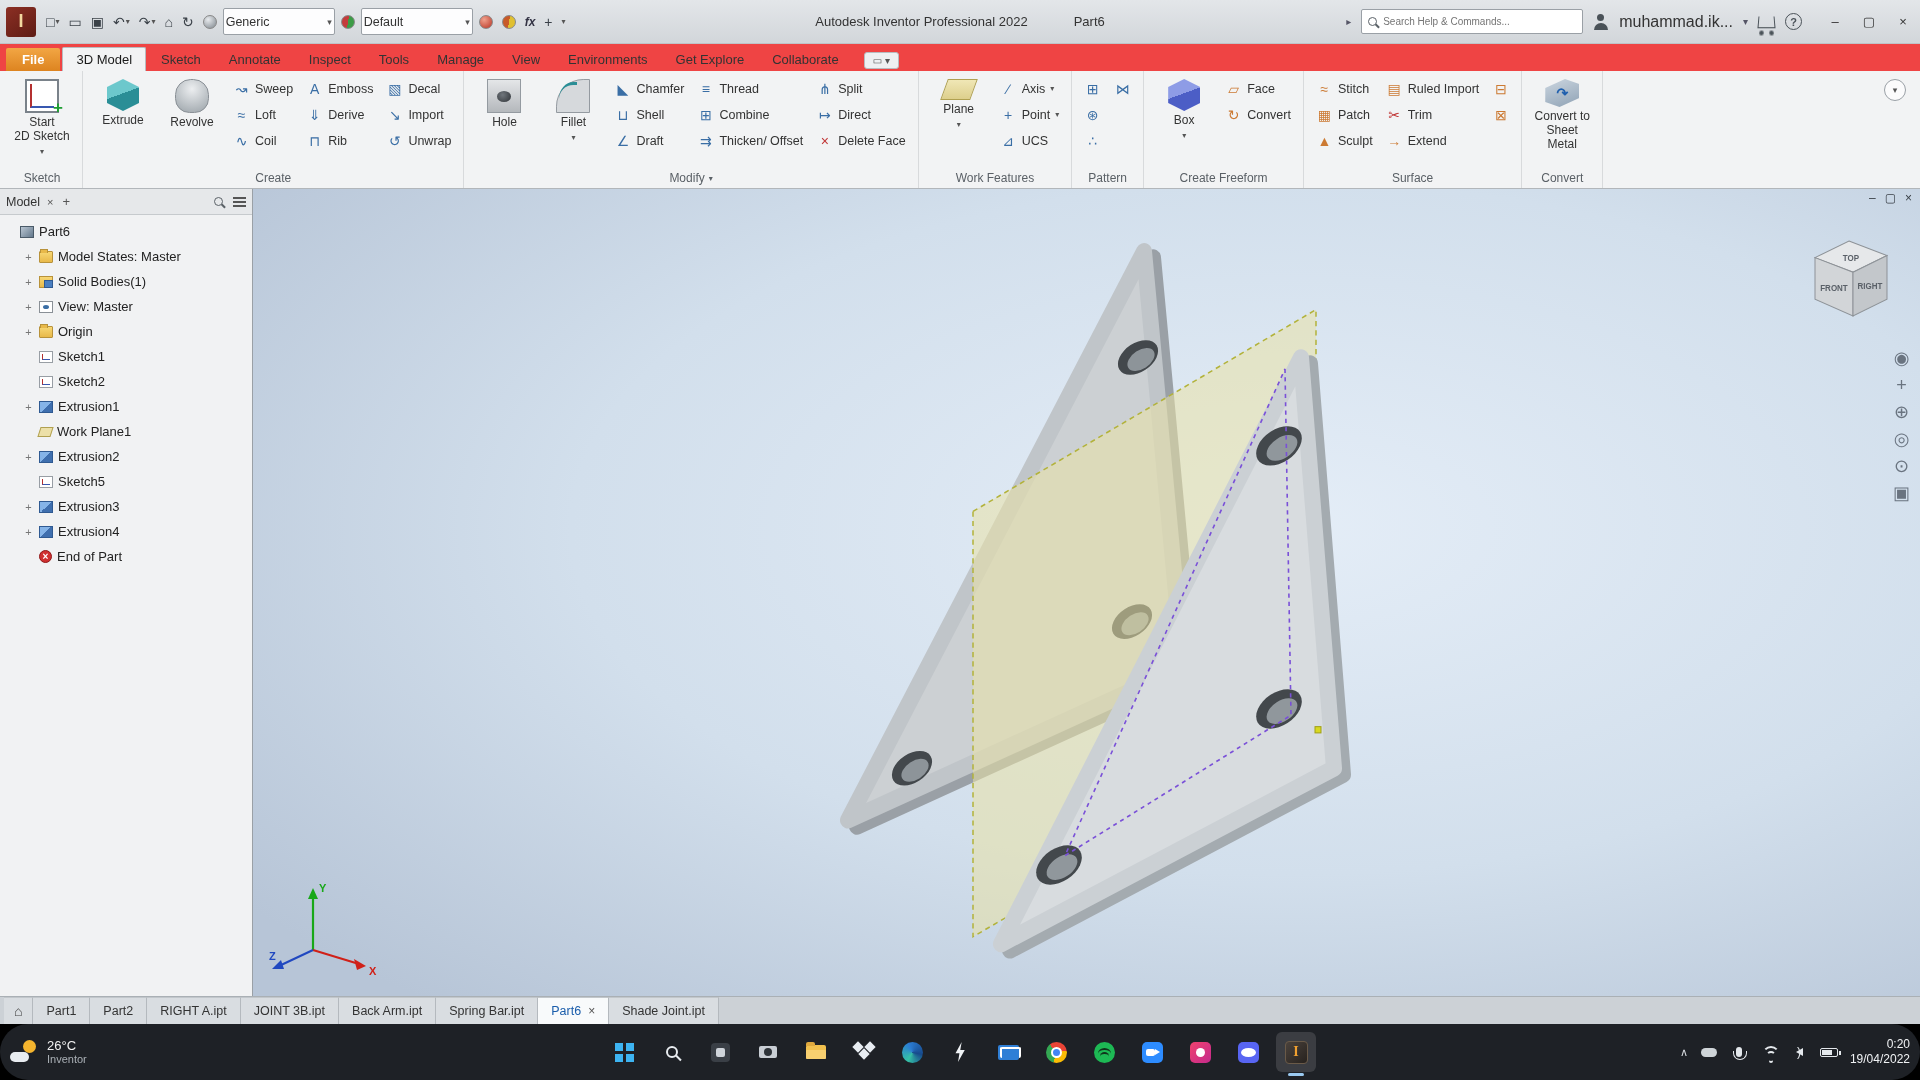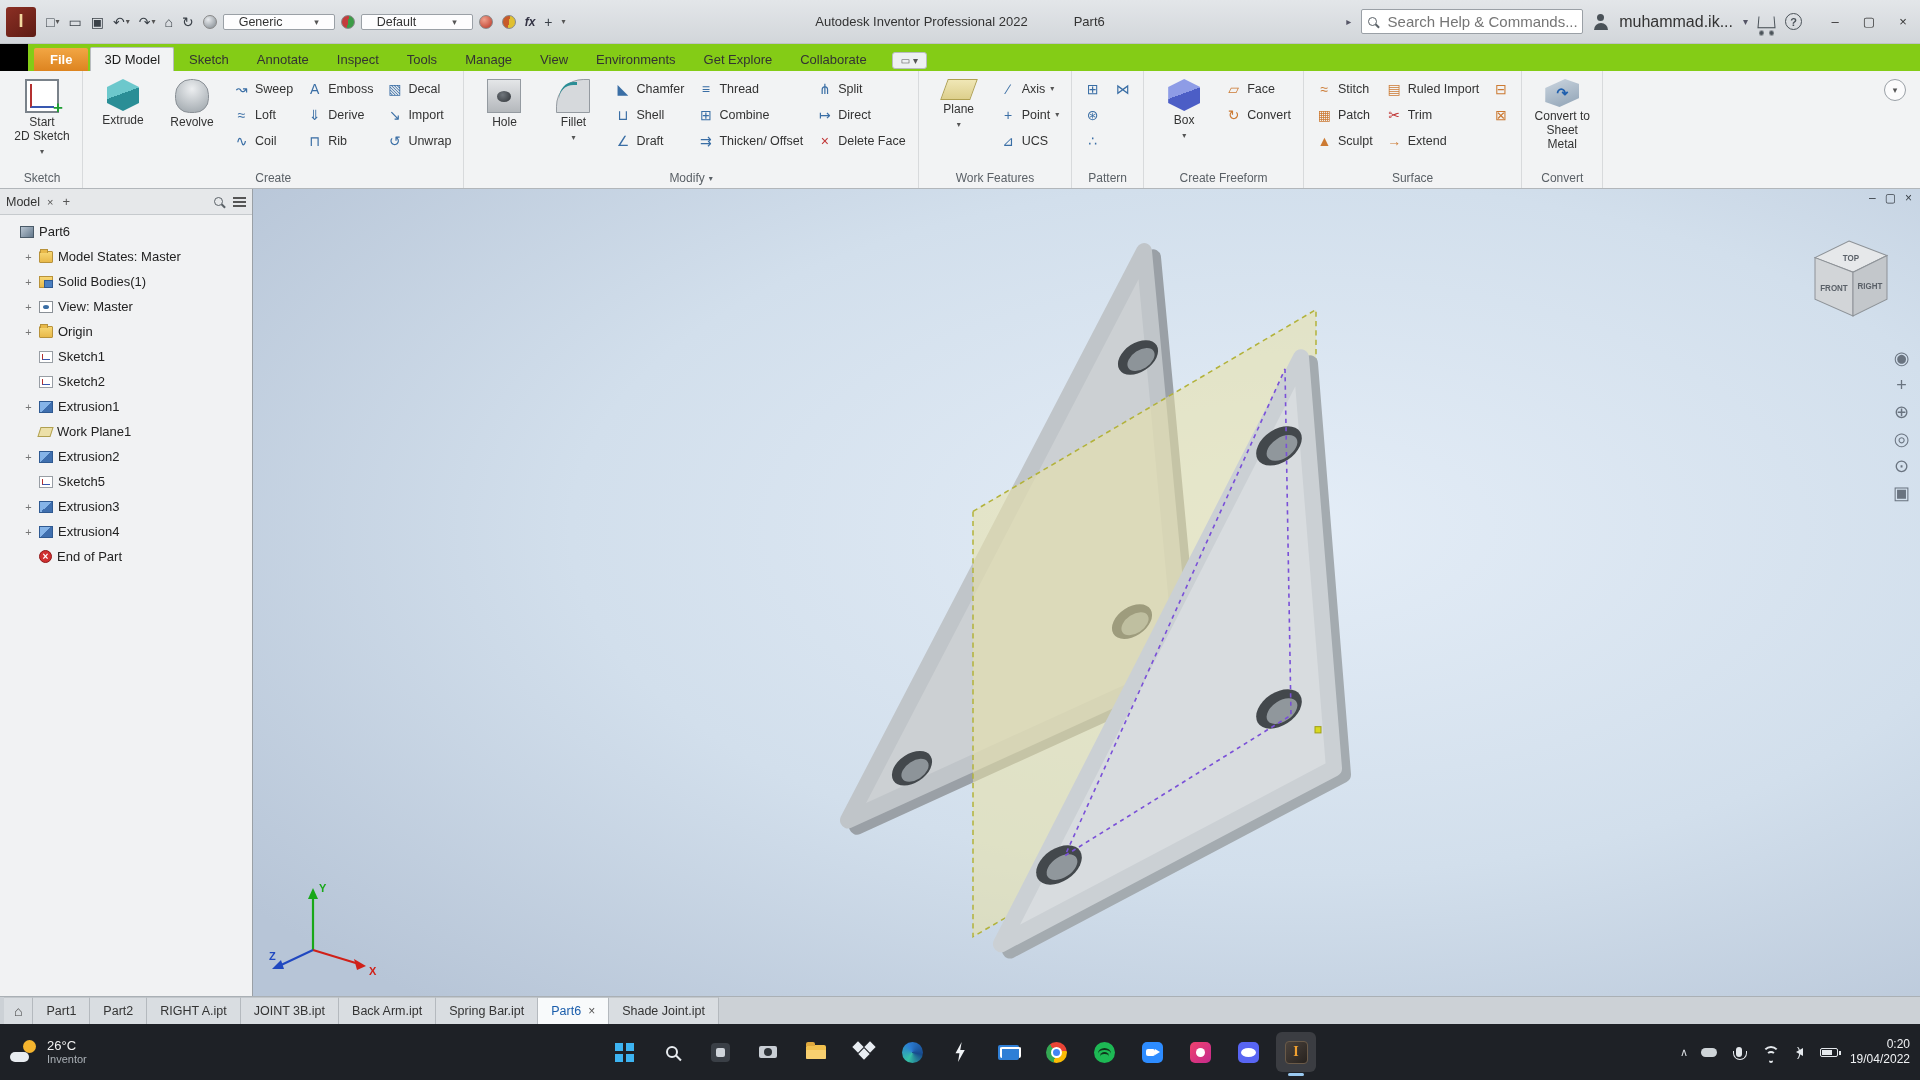--- a/index.html
+++ b/index.html
@@ -11,44 +11,44 @@
   .qat{display:flex;align-items:center;gap:3px;}
   .app-logo{width:30px;height:30px;background:linear-gradient(145deg,#8c2f24,#5e1c14);color:#f3d8a0;font-weight:bold;font-size:18px;display:flex;align-items:center;justify-content:center;border-radius:3px;margin-right:4px;}
   .qbtn{display:flex;align-items:center;gap:1px;padding:2px 3px;border-radius:2px;color:#3a4148;font-size:14px;cursor:default;}
   .qbtn .dd{font-size:8px;color:#555;}
   .fxtxt{font-style:italic;font-weight:bold;font-size:12px;color:#334;}
   .ball{width:14px;height:14px;border-radius:50%;display:inline-block;border:1px solid #888;}
   .ball-gray{background:radial-gradient(circle at 35% 30%,#e8ebee,#7e868d);}
   .ball-rg{background:linear-gradient(100deg,#c43c3c 50%,#3c9c46 50%);}
   .ball-red{background:radial-gradient(circle at 35% 30%,#f0a08c,#b83424);}
   .ball-ry{background:linear-gradient(100deg,#c85a28 50%,#e0c030 50%);}
-  .qselect{display:flex;align-items:center;gap:5px;background:#fdfdfe;border:1px solid #9aa0a6;border-radius:2px;height:16px;padding:0 15px;min-width:112px;font-size:12.5px;color:#333;}
+  .qselect{display:flex;align-items:center;gap:5px;background:#fdfdfe;border:1px solid #9aa0a6;border-radius:2px;height:27px;padding:0 2px;min-width:112px;font-size:12.5px;color:#333;}
   .qselect .dd{margin-left:auto;font-size:9px;color:#555;}
   .title-center{position:absolute;left:50%;transform:translateX(-50%);display:flex;align-items:center;gap:46px;font-size:13px;color:#333;white-space:nowrap;}
   .title-center .doc{color:#333;}
   .title-right{margin-left:auto;display:flex;align-items:center;gap:10px;padding-right:0;}
   .tchev{font-size:10px;color:#556;}
   .search-box{display:flex;align-items:center;gap:6px;width:222px;height:25px;background:#fff;border:1px solid #9aa0a6;border-radius:2px;padding:0 6px;}
   .mag{width:9px;height:9px;border:1.6px solid #5b6268;border-radius:50%;position:relative;flex:none;}
   .mag::after{content:"";position:absolute;width:5px;height:1.6px;background:#5b6268;transform:rotate(45deg);right:-4px;bottom:-2px;}
-  .search-box input{border:none;outline:none;flex:1;font-family:"Liberation Sans",sans-serif;font-size:15px;color:#444;background:transparent;text-align:center;}
+  .search-box input{border:none;outline:none;flex:1;font-family:"Liberation Sans",sans-serif;font-size:10px;color:#444;background:transparent;}
   .person{width:16px;height:16px;position:relative;}
   .person::before{content:"";position:absolute;width:7px;height:7px;border-radius:50%;background:#4a5258;left:4px;top:0;}
   .person::after{content:"";position:absolute;width:14px;height:7px;border-radius:7px 7px 0 0;background:#4a5258;left:1px;bottom:0;}
   .user{font-size:16px;color:#333;}
   .cart{width:17px;height:12px;border:1.6px solid #4a5258;border-top:none;position:relative;transform:perspective(20px) rotateX(12deg);}
   .cart::before{content:"";position:absolute;width:4px;height:4px;border-radius:50%;background:#4a5258;left:1px;bottom:-7px;}
   .cart::after{content:"";position:absolute;width:4px;height:4px;border-radius:50%;background:#4a5258;right:1px;bottom:-7px;}
   .helpc{width:17px;height:17px;border:1.6px solid #4a5258;border-radius:50%;display:flex;align-items:center;justify-content:center;font-size:11px;font-weight:bold;color:#4a5258;}
   .win-controls{display:flex;margin-left:6px;}
   .win-controls span{width:34px;height:44px;display:flex;align-items:center;justify-content:center;font-size:13px;color:#333;}
   .win-close{font-size:16px;}
 
   
-  .ribbon-tabs{height:27px;background:#84cc16;display:flex;align-items:flex-end;padding-left:6px;gap:2px;margin-left:28px;}
+  .ribbon-tabs{height:27px;background:#ef4444;display:flex;align-items:flex-end;padding-left:6px;gap:2px;}
   .rtab{padding:4px 13px;font-size:13px;color:#333;border-radius:2px 2px 0 0;}
   .rtab.file{background:linear-gradient(#f2a644,#dd8420);color:#fff;font-weight:bold;padding:4px 16px;}
   .rtab.active{background:#f2f3f4;border:1px solid #b8bcc0;border-bottom:none;color:#1a1a1a;}
   .tab-extra{margin-left:10px;display:flex;align-items:center;gap:4px;background:#eef0f2;border:1px solid #b8bcc0;border-radius:3px;padding:2px 8px;margin-bottom:2px;font-size:10px;color:#555;}
 
   
   .ribbon{height:118px;background:#f2f3f4;border-bottom:1px solid #b2b6ba;display:flex;align-items:stretch;padding-left:2px;}
   .panel{display:flex;flex-direction:column;border-right:1px solid #d8dadc;}
   .panel-body{flex:1;display:flex;align-items:flex-start;padding:5px 7px 0 7px;gap:3px;}
   .panel-name{height:20px;display:flex;align-items:center;justify-content:center;gap:4px;font-size:12px;color:#5a6066;padding:0 4px;}
@@ -129,21 +129,21 @@
   .dtab.home-tab{padding:0 10px;font-size:14px;color:#444;}
   .dtab.active{background:#f8fafb;color:#1a5dab;}
   .dtab .dclose{color:#555;font-size:12px;}
 
   
   .statusbar{height:30px;background:#e8eaec;display:flex;align-items:center;padding:0 10px;font-size:12.5px;color:#333;border-top:1px solid #c6cacd;}
   .status-cells{margin-left:auto;display:flex;gap:6px;}
   .scell{min-width:26px;height:20px;border:1px solid #a8acb0;background:#f4f5f6;display:flex;align-items:center;justify-content:center;font-size:12px;color:#333;padding:0 4px;}
 
   
-  .taskbar{height:56px;background:#1e2126;position:relative;display:flex;align-items:center;color:#fff;}
+  .taskbar{height:56px;background:#1e2126;position:relative;display:flex;align-items:center;color:#fff;border-radius:28px;}
   .weather{position:absolute;left:10px;display:flex;align-items:center;gap:9px;}
   .wicon{width:28px;height:24px;position:relative;}
   .wicon::before{content:"";position:absolute;right:2px;top:0;width:13px;height:13px;border-radius:50%;background:#f5b52e;}
   .wicon::after{content:"";position:absolute;left:0;bottom:2px;width:19px;height:10px;border-radius:8px;background:#e8ecf0;}
   .wtemp{font-size:13px;color:#f2f2f2;line-height:1.2;}
   .wcond{font-size:11px;color:#aab0b6;line-height:1.2;}
   .taskbar-center{position:absolute;left:50%;transform:translateX(-50%);display:flex;align-items:center;gap:8px;}
   .tb-icon{width:40px;height:40px;border-radius:6px;display:flex;align-items:center;justify-content:center;position:relative;}
   .tb-icon.active{background:rgba(255,255,255,.13);}
   .tb-icon.active::after{content:"";position:absolute;bottom:-4px;left:50%;transform:translateX(-50%);width:16px;height:3px;border-radius:2px;background:#9ac9f0;}

